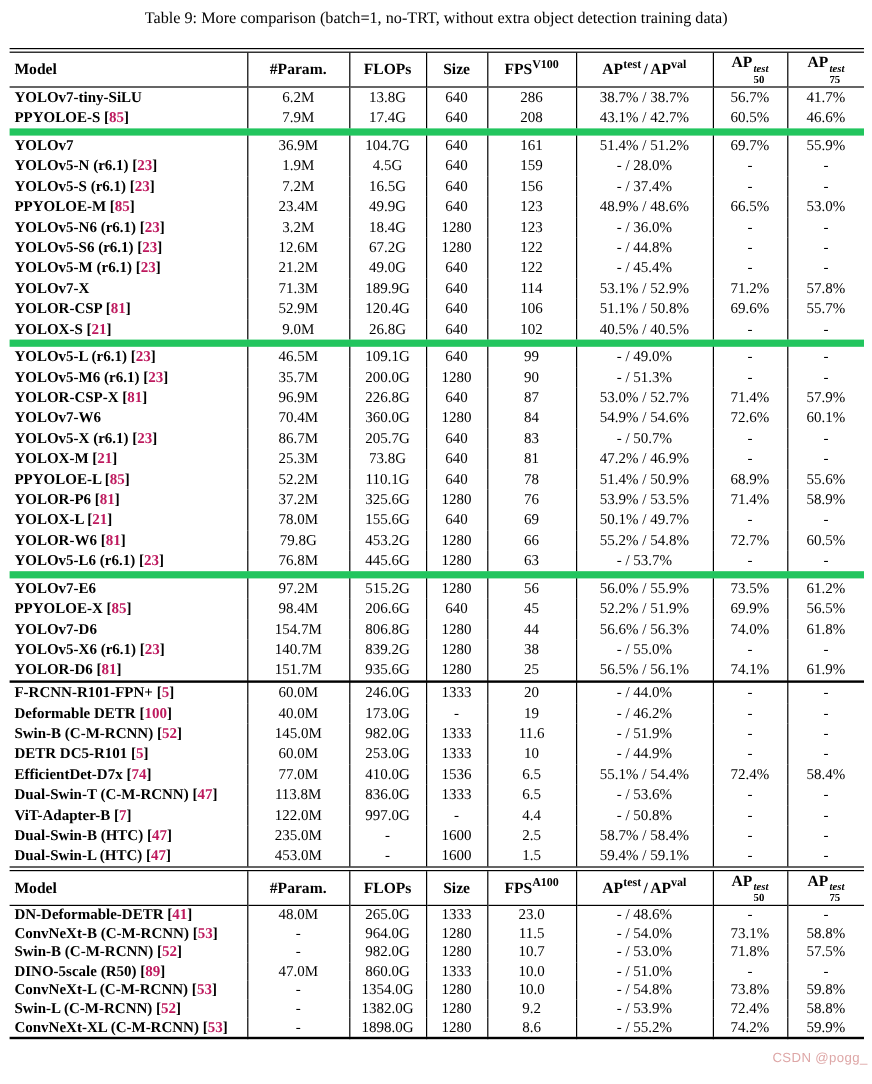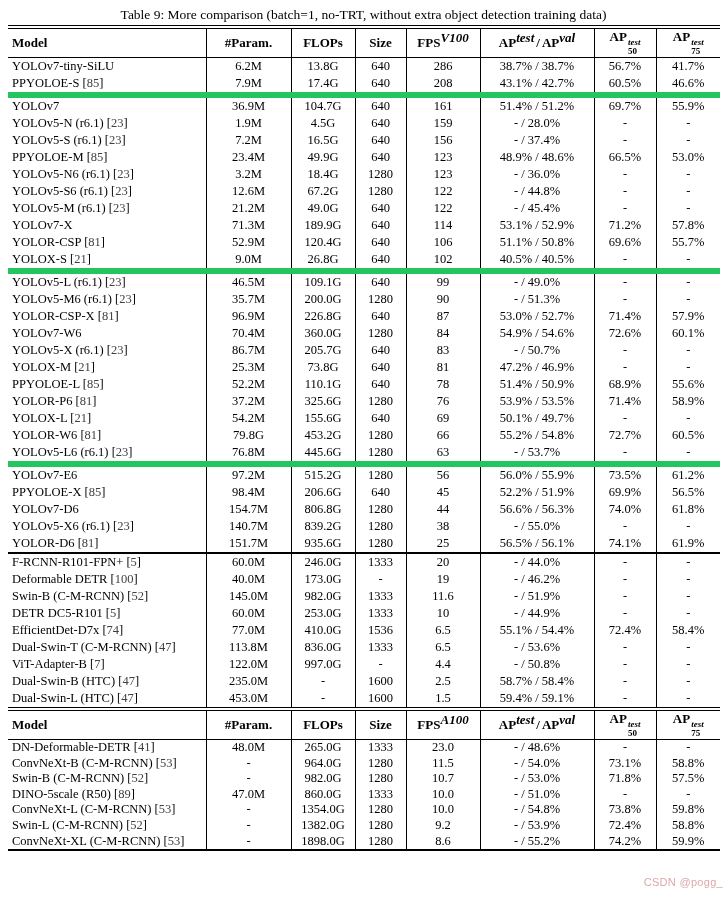--- a/index.html
+++ b/index.html
@@ -1,46 +1,46 @@
 <!DOCTYPE html>
 <html><head>
 <meta charset="utf-8">
 <style>
   html,body { margin:0; padding:0; background:#ffffff; }
   .page {
     position:relative; width:727px; height:903px; background:#ffffff;
     font-family:"Liberation Serif","DejaVu Serif",serif; color:#000;
     overflow:hidden;
   }
-  .caption { text-align:center; font-size:13.5px; padding-top:7px; margin-bottom:2px; }
+  .caption { text-align:center; font-size:13.5px; padding-top:7px; margin-bottom:17px; }
   .twrap { margin-left:8px; width:712px; }
   .dblrule { width:712px; height:2px; border-top:1.6px solid #000; border-bottom:1.6px solid #000; }
   table { border-collapse:collapse; table-layout:fixed; width:712px; }
   col.c-model { width:198px; }
   col.c-params{ width:85px; }
   col.c-flops { width:64px; }
   col.c-size  { width:51px; }
   col.c-fps   { width:74px; }
   col.c-ap    { width:114px; }
   col.c-ap50  { width:62px; }
   col.c-ap75  { width:64px; }
   th, td { padding:0; white-space:nowrap; overflow:hidden; text-align:center; vertical-align:middle; }
   th { font-size:13px; font-weight:bold; height:27px; }
   td { font-size:12.5px; height:17px; }
   .t2 td { height:15.6px;margin-top:29px; }
   th.model, td.model { text-align:left; padding-left:4px; }
-  td.model { font-weight:normal; }
+  td.model { font-weight:bold; }
   tr > th + th, tr > td + td { border-left:1px solid #000; }
   thead { border-bottom:1.5px solid #000; }
   tbody + tbody { border-top:6px solid #22c55e; }
   .t1 tbody.last { border-top:2px solid #000; }
   .t2 { border-bottom:2.5px solid #000; }
   .b { font-weight:normal; }
-  .cite { color:#404040; }
-  sup.it { font-style:italic; font-size:13px; line-height:0; }
+  .cite { color:#be185d; }
+  sup.it { font-size:10px; line-height:0; }
   .slash { margin:0 2px; }
   .stack { display:inline-flex; flex-direction:column; align-items:flex-start;
            font-size:9px; line-height:1.05; vertical-align:-4px; margin-left:1px; font-weight:bold; }
   .stack .s-top { font-style:italic; }
   .watermark {
     position:absolute; right:4px; top:876px; font-family:"Liberation Sans","DejaVu Sans",sans-serif;
     font-size:11px; letter-spacing:0.3px; opacity:0.65;
   }
 </style>
 </head>
@@ -281,21 +281,21 @@
             <td>37.2M</td>
             <td>325.6G</td>
             <td>1280</td>
             <td>76</td>
             <td>53.9% / 53.5%</td>
             <td>71.4%</td>
             <td>58.9%</td>
           </tr>
           <tr>
             <td class="model"><span>YOLOX-L</span> [<span class="cite">21</span>]</td>
-            <td>54.2M</td>
+            <td>78.0M</td>
             <td>155.6G</td>
             <td>640</td>
             <td>69</td>
             <td>50.1% / 49.7%</td>
             <td>-</td>
             <td>-</td>
           </tr>
           <tr>
             <td class="model"><span>YOLOR-W6</span> [<span class="cite">81</span>]</td>
             <td>79.8G</td>

